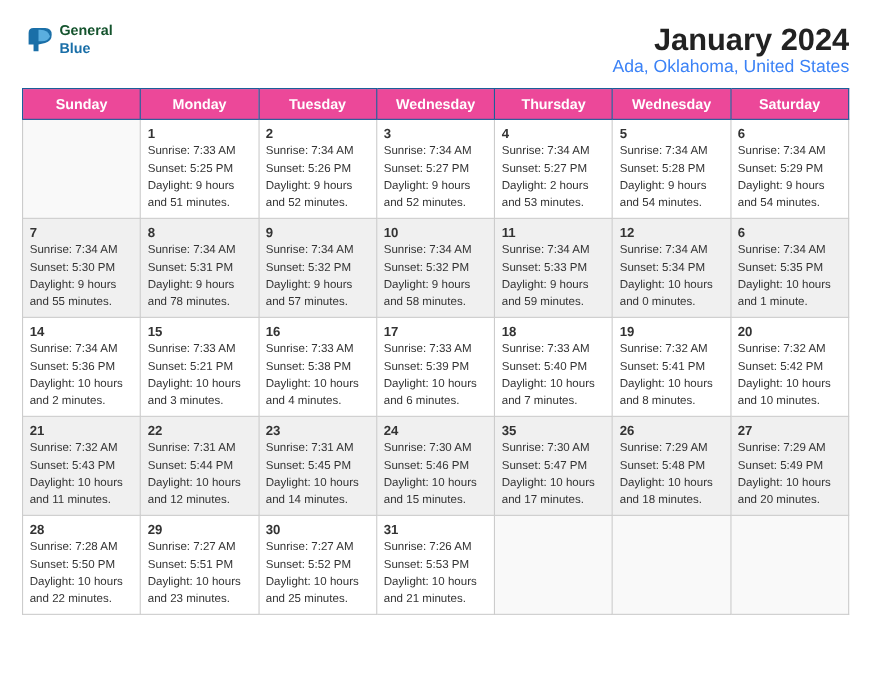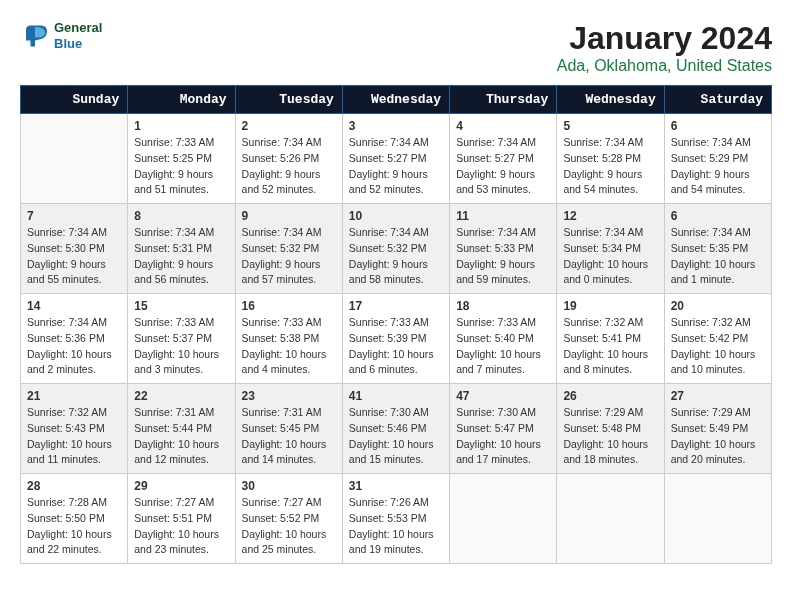--- a/index.html
+++ b/index.html
@@ -31,42 +31,41 @@
     .logo-text span:first-child { color: #14532d; }
     .logo-text span:last-child { color: #1a6fa8; }
     .logo-icon {
       width: 30px;
       height: 30px;
     }
     .title-block {
       text-align: right;
     }
     .title-block h1 {
-      font-size: 32px;
+      font-size: 28px;
       font-weight: bold;
       color: #222;
     }
     .title-block h2 {
       font-size: 16px;
-      color: #15803d;
+      color: #3b82f6;
       font-weight: normal;
     }
     .calendar {
       width: 100%;
       border-collapse: collapse;
       border: 1px solid #ccc;
     }
     .calendar th {
-      background-color: #0f172a;
+      background-color: #ec4899;
       color: #fff;
       font-size: 13px;
       padding: 6px 8px;
-      text-align: right;
+      text-align: center;
       border: 1px solid #1a5f99;
-      font-family: Liberation Mono, monospace;
     }
     .calendar td {
       vertical-align: top;
       padding: 5px 6px;
       border: 1px solid #ccc;
       font-size: 10.5px;
       color: #333;
       width: calc(100% / 7);
       min-height: 80px;
       background: #fff;
@@ -130,39 +129,39 @@
         <td>
           <span class="day-number">2</span>
           <div class="day-info"><span>Sunrise: 7:34 AM</span><br><span>Sunset: 5:26 PM</span><br><span>Daylight: 9 hours and 52 minutes.</span></div>
         </td>
         <td>
           <span class="day-number">3</span>
           <div class="day-info"><span>Sunrise: 7:34 AM</span><br><span>Sunset: 5:27 PM</span><br><span>Daylight: 9 hours and 52 minutes.</span></div>
         </td>
         <td>
           <span class="day-number">4</span>
-          <div class="day-info"><span>Sunrise: 7:34 AM</span><br><span>Sunset: 5:27 PM</span><br><span>Daylight: 9 hours and 53 minutes.</span></div>
+          <div class="day-info"><span>Sunrise: 7:34 AM</span><br><span>Sunset: 5:27 PM</span><br><span>Daylight: 2 hours and 53 minutes.</span></div>
         </td>
         <td>
           <span class="day-number">5</span>
           <div class="day-info"><span>Sunrise: 7:34 AM</span><br><span>Sunset: 5:28 PM</span><br><span>Daylight: 9 hours and 54 minutes.</span></div>
         </td>
         <td>
           <span class="day-number">6</span>
           <div class="day-info"><span>Sunrise: 7:34 AM</span><br><span>Sunset: 5:29 PM</span><br><span>Daylight: 9 hours and 54 minutes.</span></div>
         </td>
       </tr>
       <tr class="row-shaded">
         <td>
           <span class="day-number">7</span>
           <div class="day-info"><span>Sunrise: 7:34 AM</span><br><span>Sunset: 5:30 PM</span><br><span>Daylight: 9 hours and 55 minutes.</span></div>
         </td>
         <td>
           <span class="day-number">8</span>
-          <div class="day-info"><span>Sunrise: 7:34 AM</span><br><span>Sunset: 5:31 PM</span><br><span>Daylight: 9 hours and 56 minutes.</span></div>
+          <div class="day-info"><span>Sunrise: 7:34 AM</span><br><span>Sunset: 5:31 PM</span><br><span>Daylight: 9 hours and 78 minutes.</span></div>
         </td>
         <td>
           <span class="day-number">9</span>
           <div class="day-info"><span>Sunrise: 7:34 AM</span><br><span>Sunset: 5:32 PM</span><br><span>Daylight: 9 hours and 57 minutes.</span></div>
         </td>
         <td>
           <span class="day-number">10</span>
           <div class="day-info"><span>Sunrise: 7:34 AM</span><br><span>Sunset: 5:32 PM</span><br><span>Daylight: 9 hours and 58 minutes.</span></div>
         </td>
         <td>
@@ -178,21 +177,21 @@
           <div class="day-info"><span>Sunrise: 7:34 AM</span><br><span>Sunset: 5:35 PM</span><br><span>Daylight: 10 hours and 1 minute.</span></div>
         </td>
       </tr>
       <tr>
         <td>
           <span class="day-number">14</span>
           <div class="day-info"><span>Sunrise: 7:34 AM</span><br><span>Sunset: 5:36 PM</span><br><span>Daylight: 10 hours and 2 minutes.</span></div>
         </td>
         <td>
           <span class="day-number">15</span>
-          <div class="day-info"><span>Sunrise: 7:33 AM</span><br><span>Sunset: 5:37 PM</span><br><span>Daylight: 10 hours and 3 minutes.</span></div>
+          <div class="day-info"><span>Sunrise: 7:33 AM</span><br><span>Sunset: 5:21 PM</span><br><span>Daylight: 10 hours and 3 minutes.</span></div>
         </td>
         <td>
           <span class="day-number">16</span>
           <div class="day-info"><span>Sunrise: 7:33 AM</span><br><span>Sunset: 5:38 PM</span><br><span>Daylight: 10 hours and 4 minutes.</span></div>
         </td>
         <td>
           <span class="day-number">17</span>
           <div class="day-info"><span>Sunrise: 7:33 AM</span><br><span>Sunset: 5:39 PM</span><br><span>Daylight: 10 hours and 6 minutes.</span></div>
         </td>
         <td>
@@ -215,25 +214,25 @@
         </td>
         <td>
           <span class="day-number">22</span>
           <div class="day-info"><span>Sunrise: 7:31 AM</span><br><span>Sunset: 5:44 PM</span><br><span>Daylight: 10 hours and 12 minutes.</span></div>
         </td>
         <td>
           <span class="day-number">23</span>
           <div class="day-info"><span>Sunrise: 7:31 AM</span><br><span>Sunset: 5:45 PM</span><br><span>Daylight: 10 hours and 14 minutes.</span></div>
         </td>
         <td>
-          <span class="day-number">41</span>
+          <span class="day-number">24</span>
           <div class="day-info"><span>Sunrise: 7:30 AM</span><br><span>Sunset: 5:46 PM</span><br><span>Daylight: 10 hours and 15 minutes.</span></div>
         </td>
         <td>
-          <span class="day-number">47</span>
+          <span class="day-number">35</span>
           <div class="day-info"><span>Sunrise: 7:30 AM</span><br><span>Sunset: 5:47 PM</span><br><span>Daylight: 10 hours and 17 minutes.</span></div>
         </td>
         <td>
           <span class="day-number">26</span>
           <div class="day-info"><span>Sunrise: 7:29 AM</span><br><span>Sunset: 5:48 PM</span><br><span>Daylight: 10 hours and 18 minutes.</span></div>
         </td>
         <td>
           <span class="day-number">27</span>
           <div class="day-info"><span>Sunrise: 7:29 AM</span><br><span>Sunset: 5:49 PM</span><br><span>Daylight: 10 hours and 20 minutes.</span></div>
         </td>
@@ -246,20 +245,20 @@
         <td>
           <span class="day-number">29</span>
           <div class="day-info"><span>Sunrise: 7:27 AM</span><br><span>Sunset: 5:51 PM</span><br><span>Daylight: 10 hours and 23 minutes.</span></div>
         </td>
         <td>
           <span class="day-number">30</span>
           <div class="day-info"><span>Sunrise: 7:27 AM</span><br><span>Sunset: 5:52 PM</span><br><span>Daylight: 10 hours and 25 minutes.</span></div>
         </td>
         <td>
           <span class="day-number">31</span>
-          <div class="day-info"><span>Sunrise: 7:26 AM</span><br><span>Sunset: 5:53 PM</span><br><span>Daylight: 10 hours and 19 minutes.</span></div>
+          <div class="day-info"><span>Sunrise: 7:26 AM</span><br><span>Sunset: 5:53 PM</span><br><span>Daylight: 10 hours and 21 minutes.</span></div>
         </td>
         <td class="empty"></td>
         <td class="empty"></td>
         <td class="empty"></td>
       </tr>
     </tbody>
 </table>
 
 </body></html>

